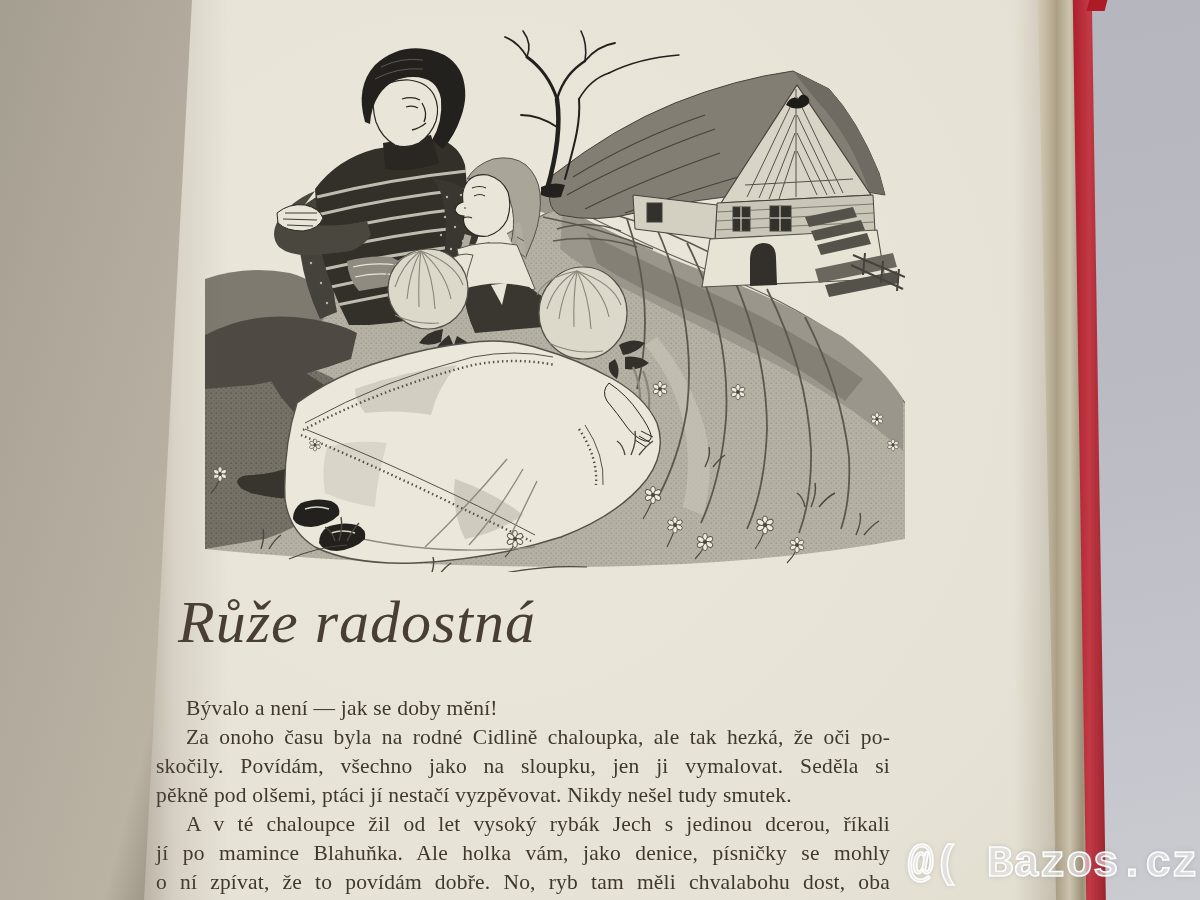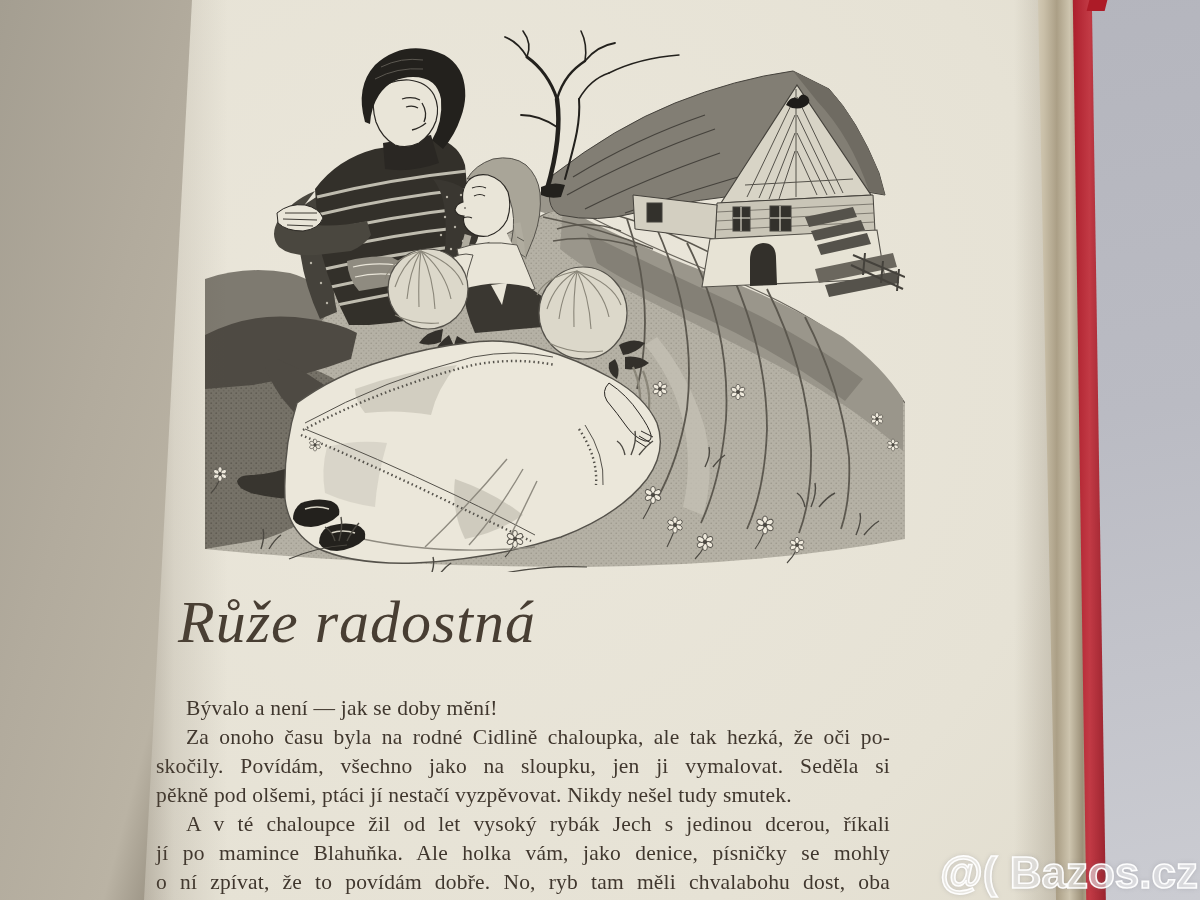--- a/index.html
+++ b/index.html
@@ -57,22 +57,22 @@
     position:absolute; left:1056px; top:0; width:56px; height:900px; z-index:5;
     background:linear-gradient(to right,#7e161f 0%,#b02330 35%,#c23a45 60%,#8c1b26 100%);
     clip-path:polygon(30% 0,64% 0,89% 100%,54% 100%);
     filter:drop-shadow(6px 0 10px rgba(70,70,82,.25));
   }
   .edge-red-tab{
     position:absolute; left:1088px; top:0; width:18px; height:11px; z-index:5;
     background:#ad1b27; transform:skewX(-14deg);
   }
   .watermark{
-    position:absolute; right:2px; bottom:2px; z-index:9;
-    font-family:Liberation Sans, sans-serif;
+    position:absolute; right:2px; bottom:11px; z-index:9;
+    font-family:Liberation Mono, monospace;
     font-weight:bold; font-size:44px; letter-spacing:0;
     color:rgba(255,255,255,.50);
     -webkit-text-stroke:1.6px rgba(255,255,255,.95);
     text-shadow:0 0 5px rgba(120,120,130,.4);
   }
 </style>
 </head>
 <body>
 
 <div class="photo">

